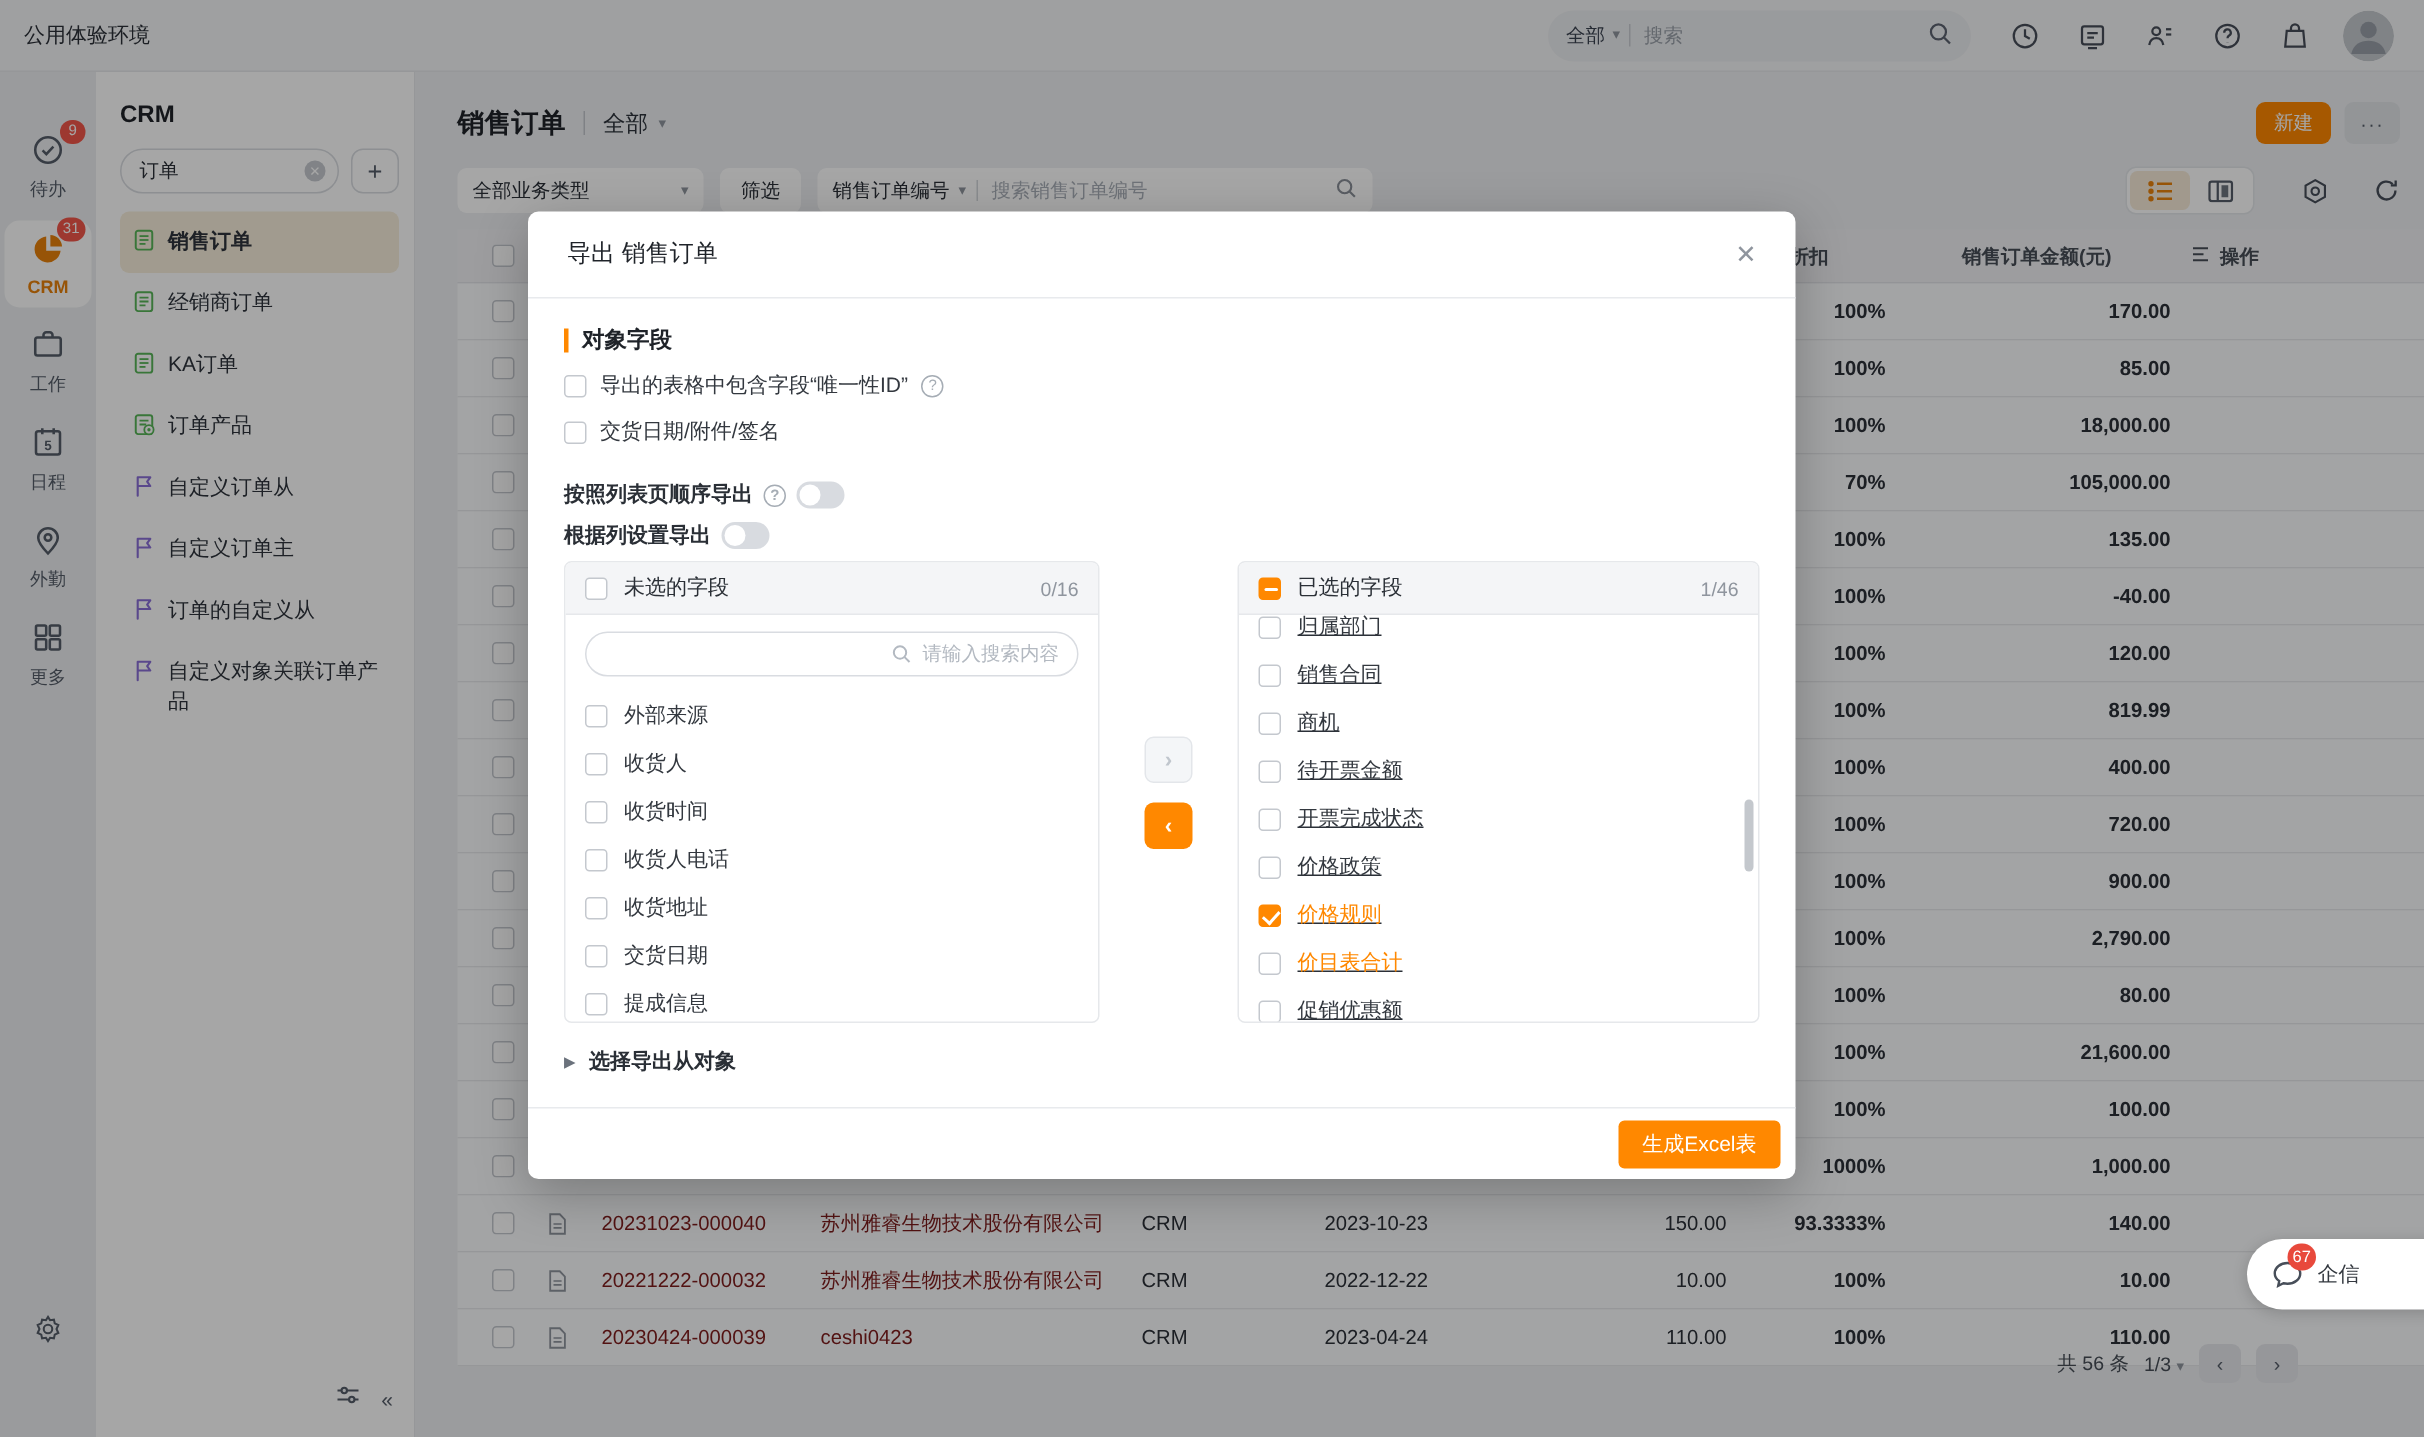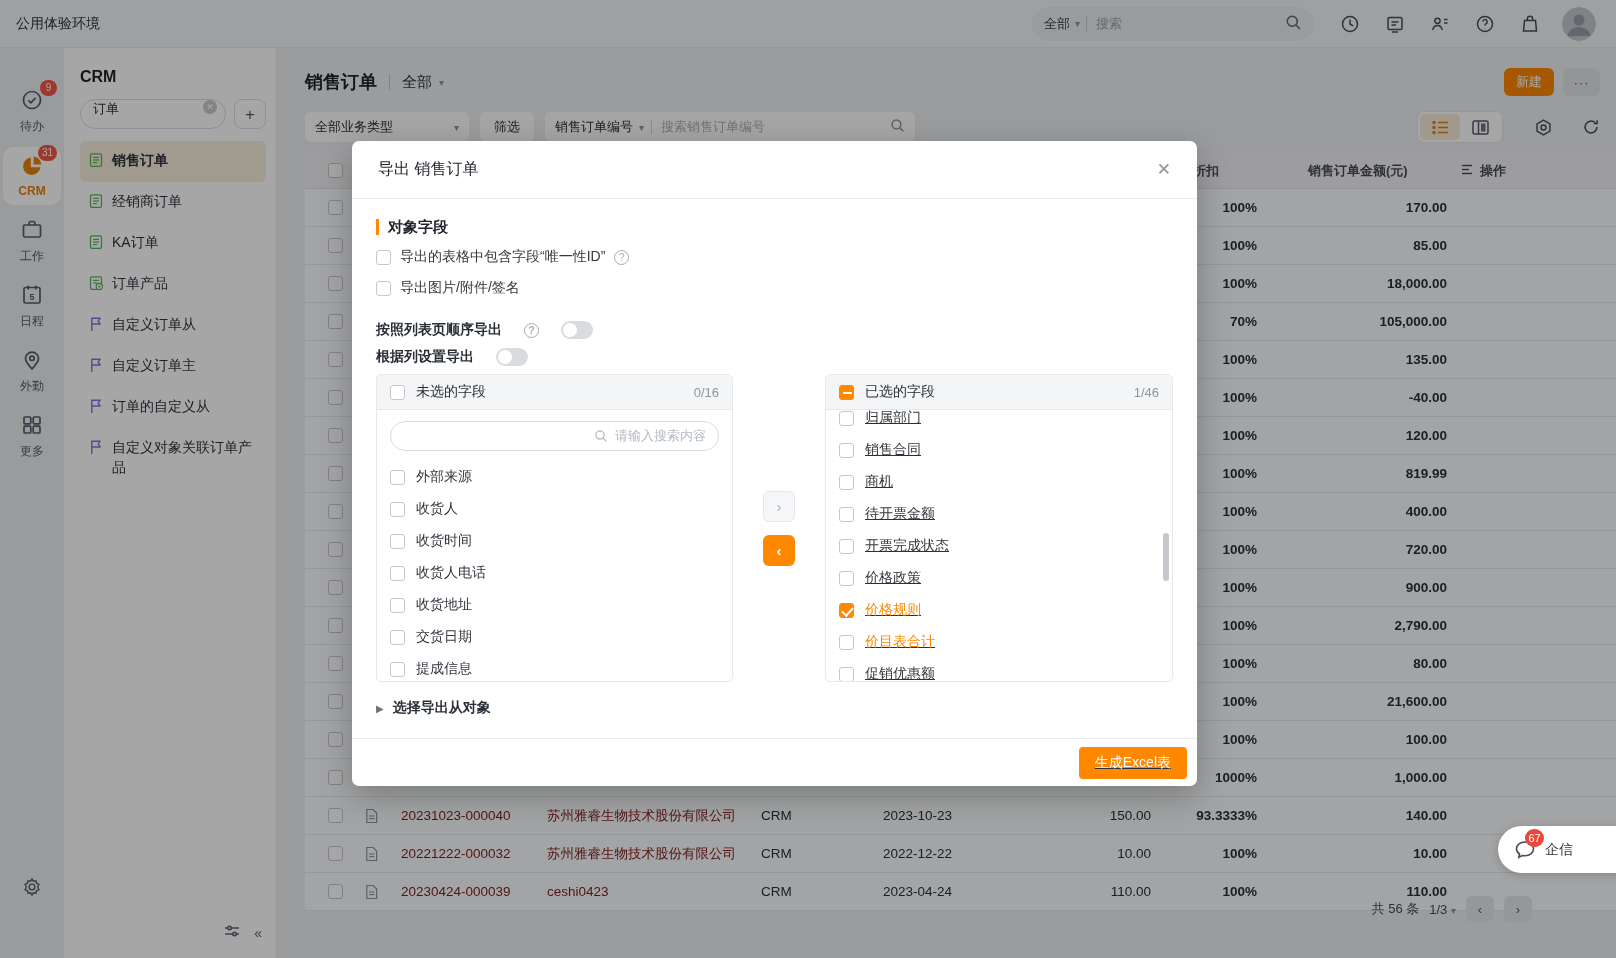--- a/index.html
+++ b/index.html
@@ -23,21 +23,21 @@
   .app { display:flex; height:910px; }
   .rail { width:64px; background:#edeff1; display:flex; flex-direction:column; align-items:center; padding-top:34px; position:relative; flex:none; }
   .rail-item { width:58px; height:58px; margin-bottom:7px; border-radius:10px; display:flex; flex-direction:column; align-items:center; justify-content:center; gap:3px; color:#555d69; font-size:12px; position:relative; cursor:pointer; }
   .rail-item.active { background:#ffffff; color:#e8820c; font-weight:bold; }
   .rail-badge { position:absolute; top:-2px; right:4px; min-width:17px; height:16px; padding:0 4px; background:#f2574a; color:#fff; font-size:10px; font-weight:normal; line-height:16px; text-align:center; border-radius:9px; }
   .rail-gear { position:absolute; bottom:56px; left:50%; transform:translateX(-50%); color:#555d69; }
 
   .subnav { width:213px; background:#ffffff; border-right:1px solid #e6e8eb; padding:20px 10px 0 16px; position:relative; flex:none; }
   .subnav-title { font-size:16px; font-weight:bold; color:#1f2329; margin-bottom:13px; }
   .subnav-search-row { display:flex; gap:8px; margin-bottom:12px; }
-  .subnav-search { flex:1; height:30px; border:1px solid #d9dce1; border-radius:15px; display:flex; align-items:flex-start; padding:0 8px 0 12px; font-size:13px; color:#2b3038; background:#fff; }
+  .subnav-search { flex:1; height:30px; border:1px solid #d9dce1; border-radius:15px; display:flex; align-items:center; padding:0 8px 0 12px; font-size:13px; color:#2b3038; background:#fff; }
   .subnav-search .val { flex:1; }
   .clear-ic { width:14px; height:14px; border-radius:50%; background:#c6cad0; color:#fff; font-size:9px; line-height:14px; text-align:center; }
   .plus-btn { width:32px; height:30px; border:1px solid #d9dce1; border-radius:8px; background:#fff; font-size:17px; color:#555d69; line-height:27px; text-align:center; }
   .subnav-item { display:flex; align-items:flex-start; gap:8px; padding:9px 8px; border-radius:6px; font-size:14px; color:#2e343c; line-height:20px; margin-bottom:0; cursor:pointer; }
   .subnav-item .sn-ic { flex:none; margin-top:2px; }
   .subnav-item.selected { background:#f8efdc; font-weight:bold; }
   .subnav-foot { position:absolute; bottom:16px; right:14px; display:flex; gap:14px; color:#555d69; align-items:center; }
 
   
   .main { flex:1; background:#eef0f3; position:relative; padding:12px 0 0 28px; min-width:0; }
@@ -82,21 +82,21 @@
 
   
   .overlay { position:absolute; inset:0; background:rgba(0,0,0,0.35); z-index:40; }
   .modal { position:absolute; left:352px; top:141px; width:845px; height:645px; background:#fff; border-radius:7px; z-index:50; box-shadow:0 10px 34px rgba(0,0,0,.25); display:flex; flex-direction:column; }
   .modal-header { height:58px; flex:none; display:flex; align-items:center; padding:0 26px; border-bottom:1px solid #e8eaed; font-size:16px; color:#1f2329; font-weight:500; }
   .modal-close { margin-left:auto; color:#8f959e; font-size:17px; cursor:pointer; }
   .modal-body { flex:1; padding:20px 24px 0; overflow:hidden; }
   .sect-title { font-size:15px; font-weight:bold; color:#1f2329; border-left:3px solid #ff8800; padding-left:9px; line-height:16px; }
   .opt-row { display:flex; align-items:center; gap:9px; font-size:14px; color:#33383f; margin-top:13px; }
   .help-ic { width:15px; height:15px; border-radius:50%; border:1px solid #a6adb5; color:#a6adb5; font-size:10px; display:grid; place-items:center; }
-  .toggle-row { display:flex; align-items:center; gap:22px; font-size:14px; font-weight:bold; color:#2a2f36; height:22px; }
+  .toggle-row { display:flex; align-items:center; gap:7px; font-size:14px; font-weight:bold; color:#2a2f36; height:22px; }
   .tr1 { margin-top:22px; } .tr2 { margin-top:5px; }
   .toggle { width:32px; height:18px; border-radius:9px; background:#d8dbe0; position:relative; flex:none; }
   .toggle::after { content:''; position:absolute; width:14px; height:14px; border-radius:50%; background:#fff; top:2px; left:2px; }
   .transfer { display:flex; margin-top:6px; }
   .panel { width:357px; height:308px; border:1px solid #e6e8eb; border-radius:5px; overflow:hidden; position:relative; background:#fff; }
   .panel.right { width:348px; }
   .panel-header { height:35px; background:#f4f5f7; border-bottom:1px solid #e6e8eb; display:flex; align-items:center; gap:11px; padding:0 13px; font-size:14px; color:#2a2f36; }
   .panel-count { margin-left:auto; font-size:13px; color:#8f959e; }
   .panel-search { margin:11px 13px 10px; height:30px; border:1px solid #d9dce1; border-radius:15px; display:flex; align-items:center; gap:7px; padding:0 12px; color:#b3b9c1; font-size:13px;justify-content:flex-end; }
   .panel-list { overflow:hidden; }
@@ -108,21 +108,21 @@
   .cbox.checked::after { content:''; position:absolute; left:4px; top:1px; width:5px; height:9px; border:solid #fff; border-width:0 2px 2px 0; transform:rotate(42deg); }
   .cbox.ind { background:#ff8800; border-color:#ff8800; position:relative; }
   .cbox.ind::after { content:''; position:absolute; left:3px; top:6px; width:9px; height:2.5px; background:#fff; border-radius:1px; }
   .transfer-mid { width:92px; display:flex; flex-direction:column; align-items:center; justify-content:center; gap:13px; }
   .tbtn { width:32px; height:31px; border-radius:6px; display:grid; place-items:center; font-size:15px; font-weight:bold; }
   .tbtn.disabled { background:#f4f6f8; border:1px solid #e3e6ea; color:#c0c6cd; }
   .tbtn.primary { background:#ff8800; border:none; color:#fff; }
   .scroll-thumb { position:absolute; right:3px; top:158px; width:6px; height:48px; background:#c4c8cd; border-radius:3px; }
   .expander { display:flex; align-items:center; gap:9px; margin-top:17px; font-size:14px; font-weight:bold; color:#2a2f36; }
   .exp-arrow { color:#6b727c; font-size:10px; }
-  .modal-footer { height:48px; flex:none; border-top:1px solid #e8eaed; display:flex; align-items:center; justify-content:flex-end; padding:0 10px;text-decoration:underline; }
+  .modal-footer { height:48px; flex:none; border-top:1px solid #e8eaed; display:flex; align-items:center; justify-content:flex-end; padding:0 10px; }
   .btn-generate { height:32px; padding:0 16px; background:#ff8800; color:#fff; border:none; border-radius:4px; font-size:14px; }
 
   
   .qixin { position:absolute; left:1498px; top:826px; width:150px; height:47px; background:#fff; border-radius:24px; box-shadow:0 2px 10px rgba(0,0,0,.18); display:flex; align-items:center; padding:0 16px 0 15px; gap:8px; z-index:60; font-size:14px; color:#33383f; }
   .qx-ic { position:relative; width:24px; height:24px; }
   .qx-badge { position:absolute; top:-9px; left:12px; min-width:19px; height:18px; background:#e8493c; color:#fff; border-radius:9px; font-size:11px; line-height:18px; text-align:center; padding:0 3px; }
 </style>
 </head>
 <body>
 
@@ -824,21 +824,21 @@
     <div class="modal-body">
       <div class="sect-title">对象字段</div>
 
       <div class="opt-row">
         <span class="cbox"></span>
         <span>导出的表格中包含字段“唯一性ID”</span>
         <span class="help-ic">?</span>
       </div>
       <div class="opt-row">
         <span class="cbox"></span>
-        <span>导出图片/附件/签名</span>
+        <span>交货日期/附件/签名</span>
       </div>
 
       <div class="toggle-row tr1">
         <span>按照列表页顺序导出</span>
         <span class="help-ic">?</span>
         <span class="toggle"></span>
       </div>
       <div class="toggle-row tr2">
         <span>根据列设置导出</span>
         <span class="toggle"></span>

